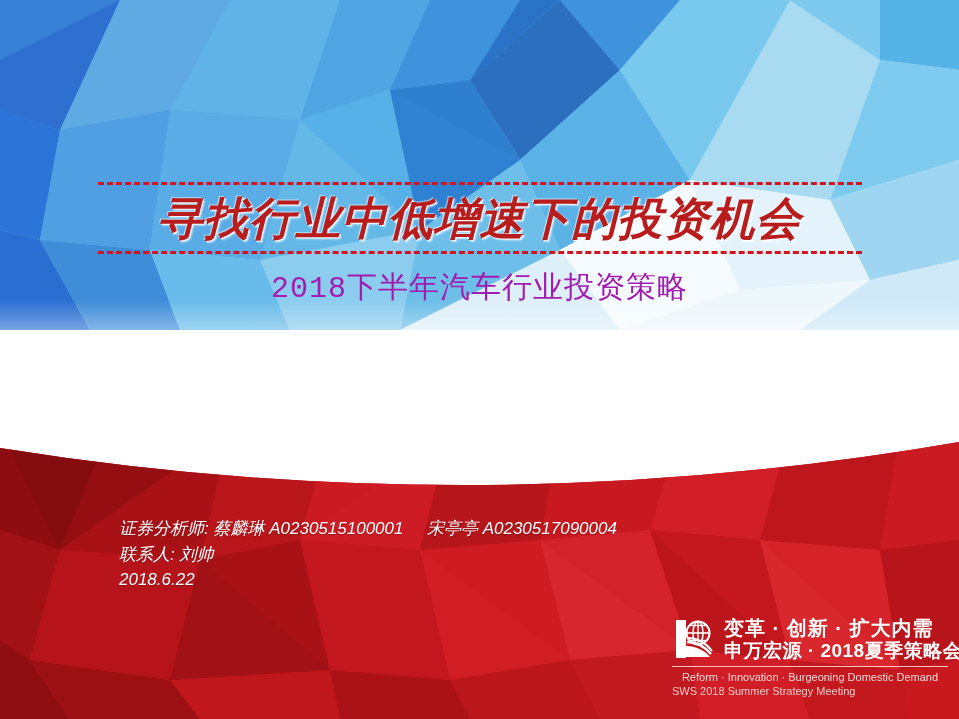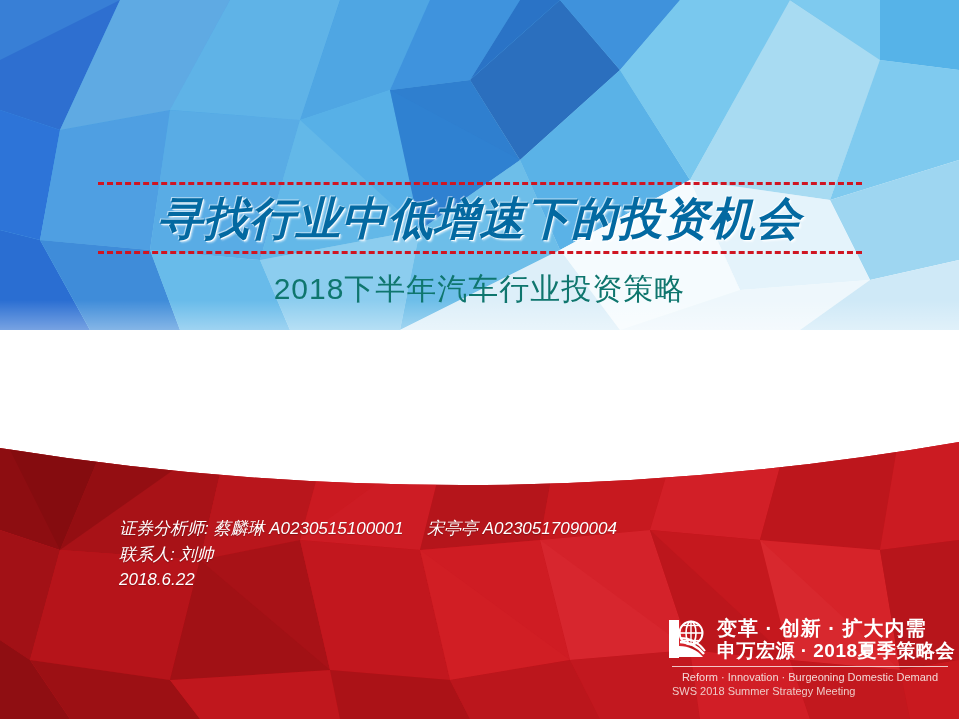--- a/index.html
+++ b/index.html
@@ -18,38 +18,38 @@
   
   .red-band{position:absolute;left:0;top:430px;width:959px;height:289px;overflow:hidden;}
 
   
   .title-block{position:absolute;left:0;top:182px;width:959px;text-align:center;}
   .rule{height:0;border-top:3px dashed #cf1522;width:764px;margin:0 auto;}
   .rule-top{margin-bottom:6px;}
   .rule-bottom{margin-top:4px;}
   .main-title{
     font-size:45px;line-height:56px;font-weight:bold;font-style:italic;
-    color:#0369a1;letter-spacing:1px;white-space:nowrap;
+    color:#b91c1c;letter-spacing:1px;white-space:nowrap;
     text-shadow:1px 1px 0 rgba(255,255,255,.85), -1px -1px 0 rgba(255,255,255,.55),
                 2px 2px 2px rgba(255,255,255,.6);
   }
   .sub-title{
-    margin-top:16px;font-size:30px;line-height:38px;color:#0f766e;
-    letter-spacing:1px;white-space:nowrap;font-weight:400;
+    margin-top:16px;font-size:30px;line-height:38px;color:#a21caf;
+    letter-spacing:1px;white-space:nowrap;font-weight:400;font-family:Liberation Mono, monospace;
   }
 
   
   .credits{position:absolute;left:119px;top:516px;color:#ffffff;font-size:17px;line-height:25.5px;
     text-shadow:0 1px 1px rgba(0,0,0,.25);font-style:italic;}
   .credits .line{white-space:nowrap;}
   .credits .gap{display:inline-block;width:14px;}
 
   
   .logo{position:absolute;left:672px;top:616px;width:276px;color:#fff;}
-  .logo-top{display:flex;align-items:center;justify-content:center;}
+  .logo-top{display:flex;align-items:center;}
   .logo-mark{width:46px;height:46px;flex:0 0 46px;margin-right:6px;position:relative;}
   .logo-text{flex:1;}
   .logo-cn1{font-size:20px;line-height:23px;font-weight:bold;letter-spacing:1px;white-space:nowrap;}
   .logo-cn2{font-size:19px;line-height:22px;font-weight:bold;letter-spacing:.5px;white-space:nowrap;}
   .logo-divider{height:1px;background:rgba(255,255,255,.75);margin:4px 0 3px 0;width:100%;}
   .logo-en1{font-size:11px;line-height:14px;text-align:center;color:#f3d8d6;white-space:nowrap;}
   .logo-en2{font-size:11px;line-height:14px;text-align:left;color:#eec9c6;white-space:nowrap;}
 </style>
 </head>
 <body>

